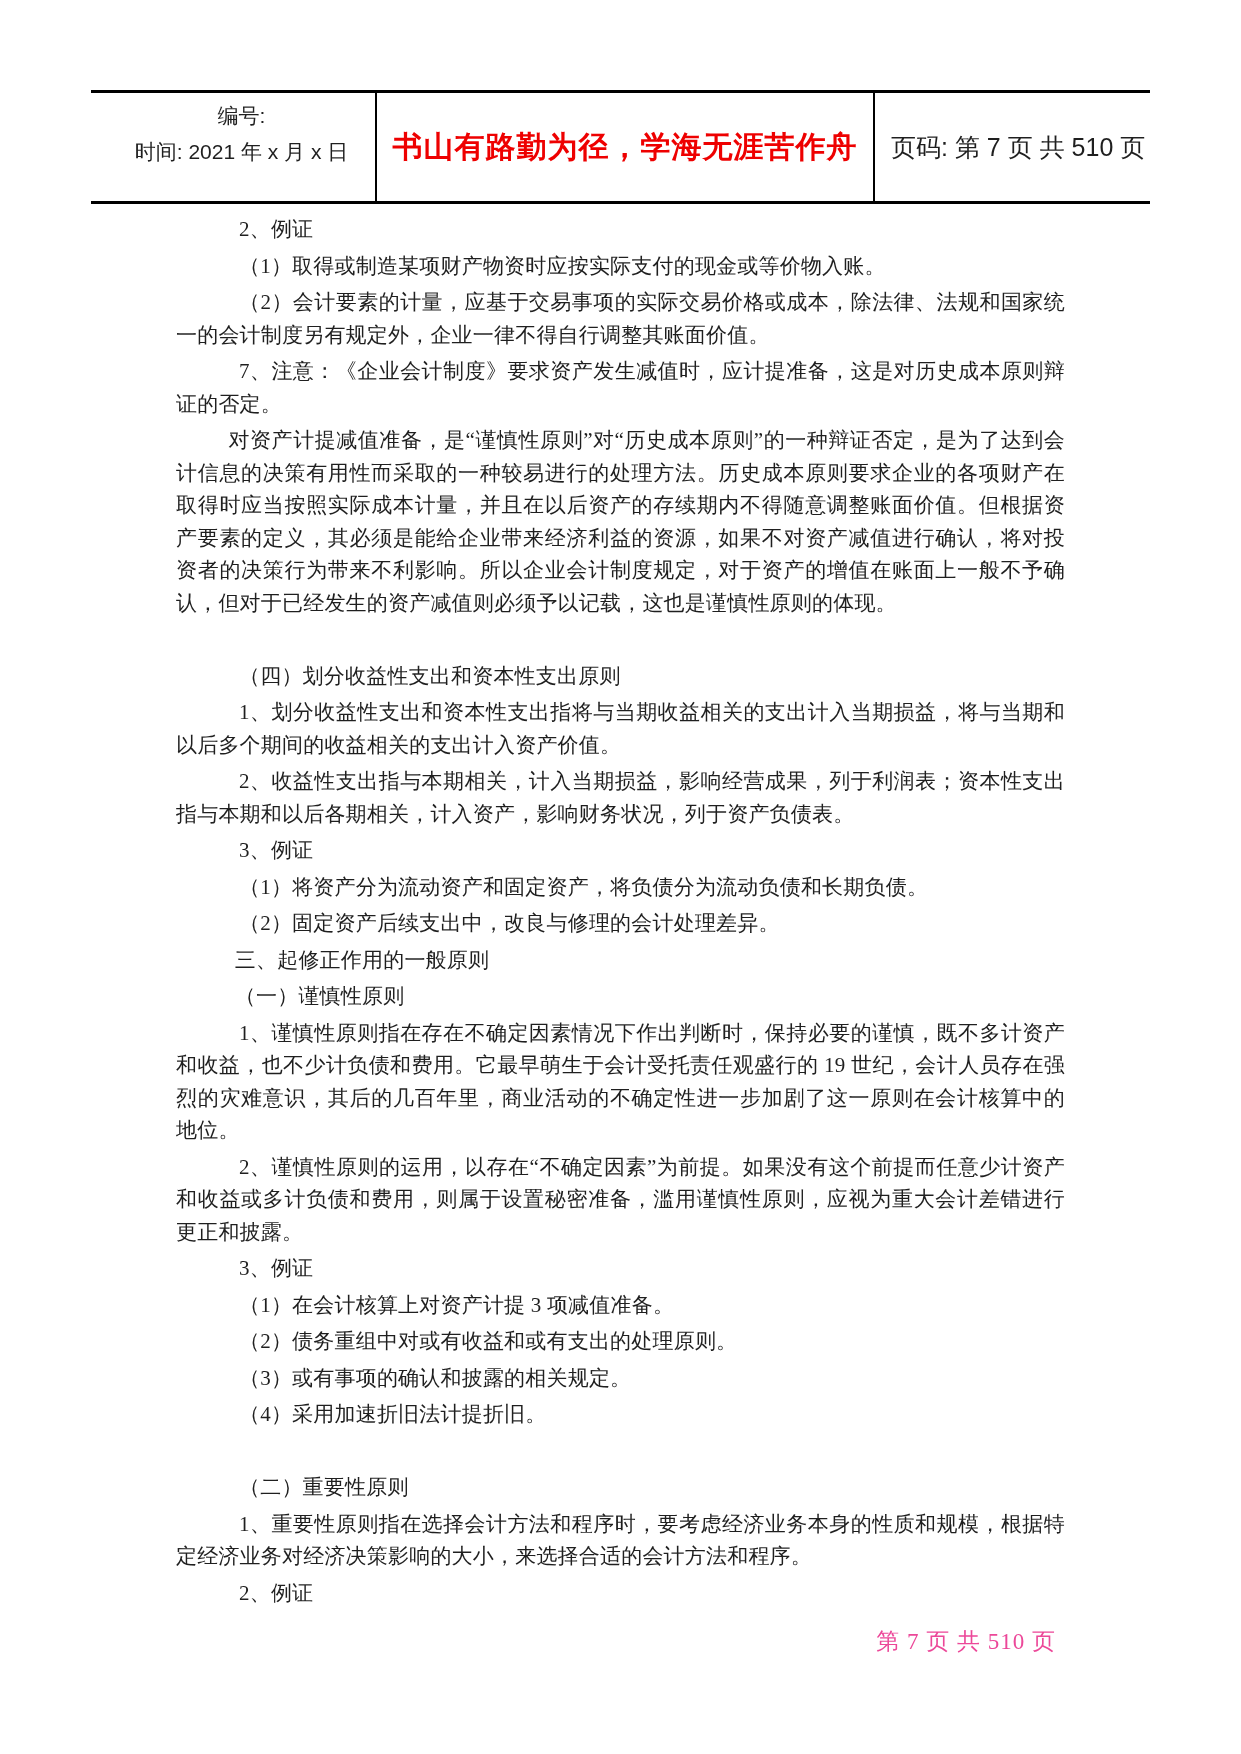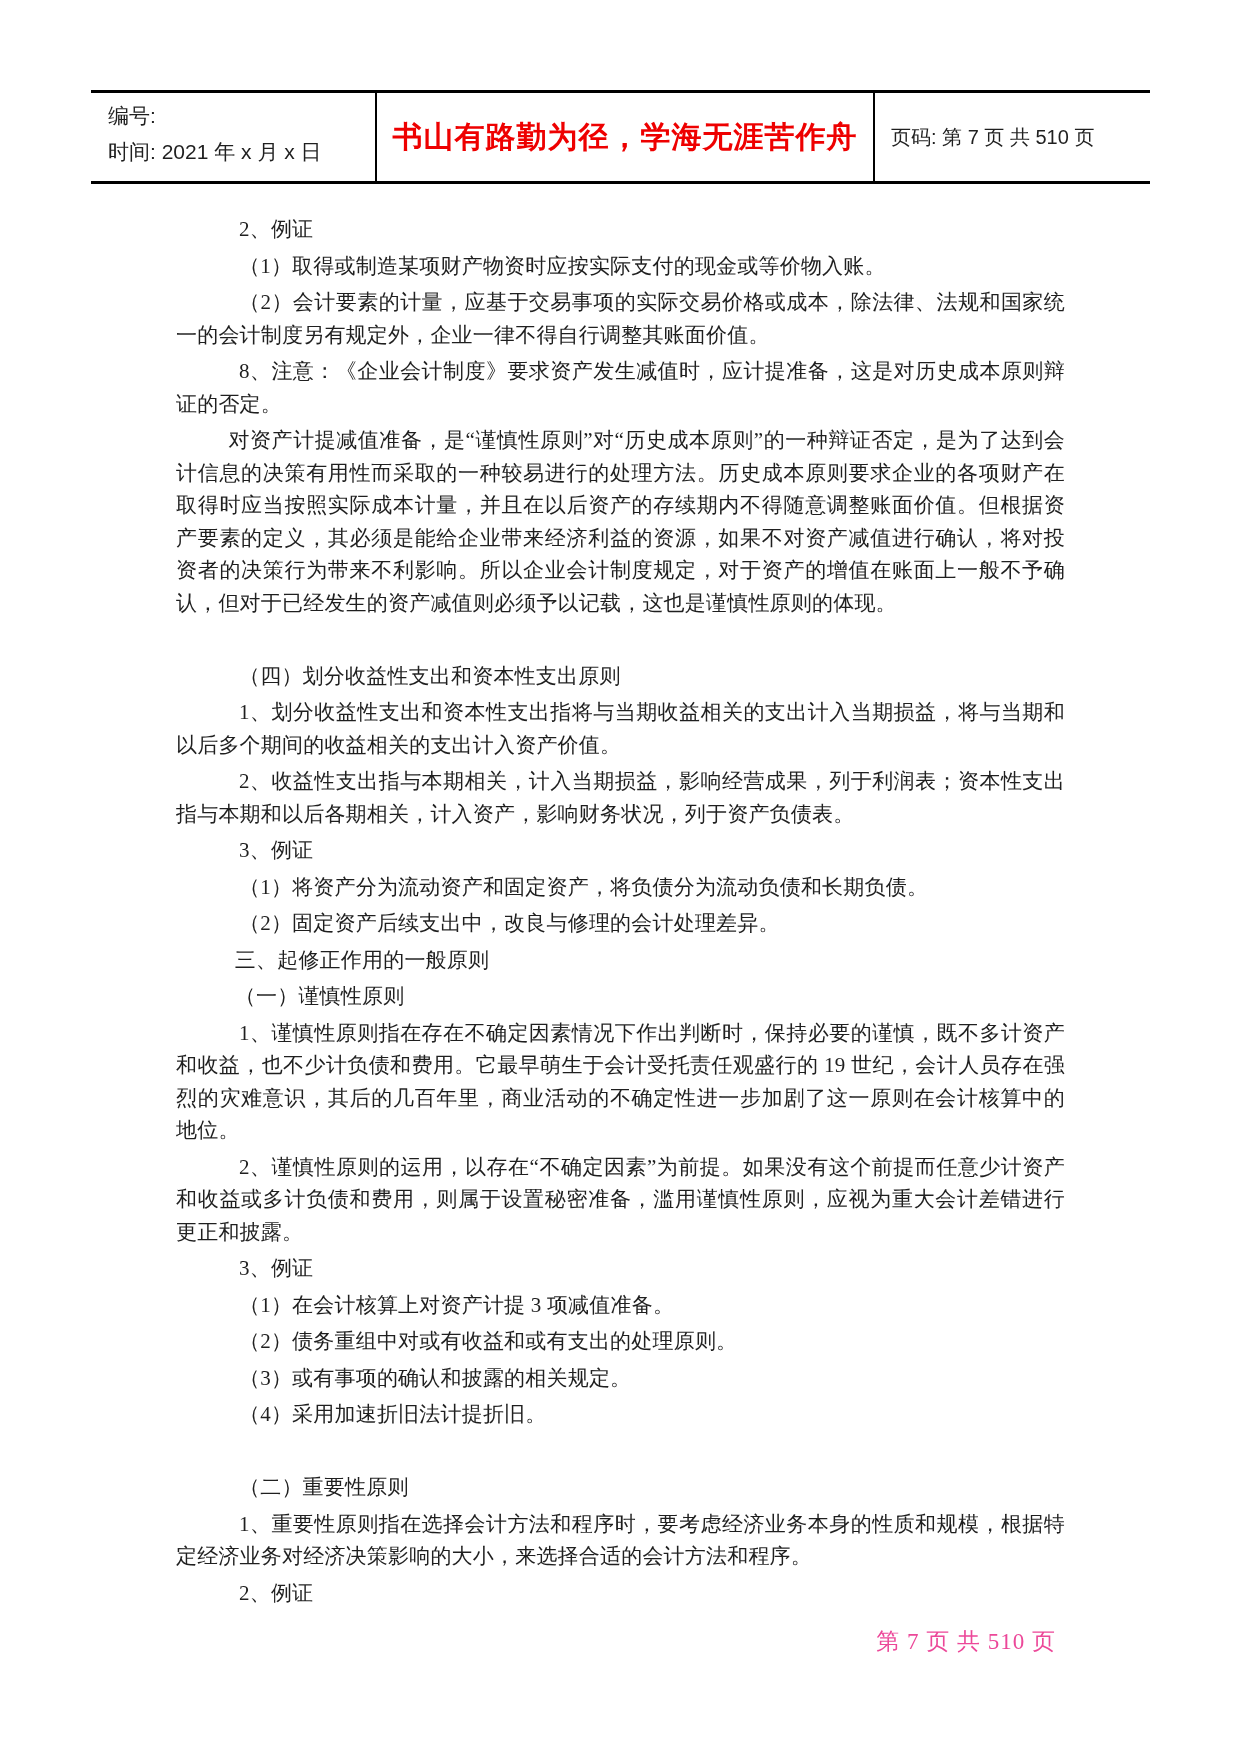--- a/index.html
+++ b/index.html
@@ -16,26 +16,27 @@
     font-family: "Liberation Serif", serif;
     overflow: hidden;
   }
 
   
   .header-table {
     position: absolute;
     left: 91px;
     top: 90px;
     width: 1059px;
-    height: 94px;
+    height: 114px;
     border-top: 3px solid #000000;
     border-bottom: 3px solid #000000;
     display: flex;
     box-sizing: border-box;
     font-family: "Liberation Sans", sans-serif;
+    text-align: center;
   }
   .hcell-left {
     width: 284px;
     box-sizing: border-box;
     padding: 5px 0 0 17px;
     font-size: 21px;
     line-height: 36px;
   }
   .hcell-mid {
     width: 500px;
@@ -49,21 +50,21 @@
     font-weight: bold;
     color: #ee0000;
     letter-spacing: 1px;
     white-space: nowrap;
   }
   .hcell-right {
     flex: 1;
     display: flex;
     align-items: center;
     padding-left: 16px;
-    font-size: 20px;
+    font-size: 25px;
     white-space: nowrap;
   }
 
   
   .doc-body {
     position: absolute;
     left: 172px;
     top: 209px;
     width: 897px;
     font-size: 21px;
@@ -103,21 +104,21 @@
     </div>
     <div class="hcell-right">
       <span>页码: 第 7 页 共 510 页</span>
     </div>
   </div>
 
   <div class="doc-body">
     <p class="item">2、例证</p>
     <p class="item">（1）取得或制造某项财产物资时应按实际支付的现金或等价物入账。</p>
     <p class="item">（2）会计要素的计量，应基于交易事项的实际交易价格或成本，除法律、法规和国家统一的会计制度另有规定外，企业一律不得自行调整其账面价值。</p>
-    <p class="item">8、注意：《企业会计制度》要求资产发生减值时，应计提准备，这是对历史成本原则辩证的否定。</p>
+    <p class="item">7、注意：《企业会计制度》要求资产发生减值时，应计提准备，这是对历史成本原则辩证的否定。</p>
     <p class="plain">对资产计提减值准备，是“谨慎性原则”对“历史成本原则”的一种辩证否定，是为了达到会计信息的决策有用性而采取的一种较易进行的处理方法。历史成本原则要求企业的各项财产在取得时应当按照实际成本计量，并且在以后资产的存续期内不得随意调整账面价值。但根据资产要素的定义，其必须是能给企业带来经济利益的资源，如果不对资产减值进行确认，将对投资者的决策行为带来不利影响。所以企业会计制度规定，对于资产的增值在账面上一般不予确认，但对于已经发生的资产减值则必须予以记载，这也是谨慎性原则的体现。</p>
     <div class="spacer"></div>
     <p class="item">（四）划分收益性支出和资本性支出原则</p>
     <p class="item">1、划分收益性支出和资本性支出指将与当期收益相关的支出计入当期损益，将与当期和以后多个期间的收益相关的支出计入资产价值。</p>
     <p class="item">2、收益性支出指与本期相关，计入当期损益，影响经营成果，列于利润表；资本性支出指与本期和以后各期相关，计入资产，影响财务状况，列于资产负债表。</p>
     <p class="item">3、例证</p>
     <p class="item">（1）将资产分为流动资产和固定资产，将负债分为流动负债和长期负债。</p>
     <p class="item">（2）固定资产后续支出中，改良与修理的会计处理差异。</p>
     <p class="item2">三、起修正作用的一般原则</p>
     <p class="item2">（一）谨慎性原则</p>

